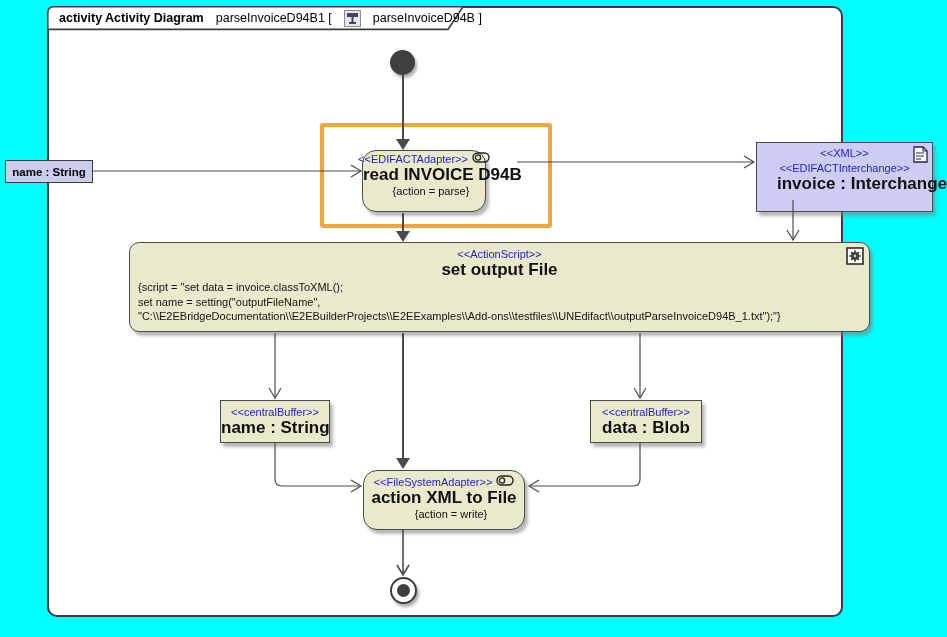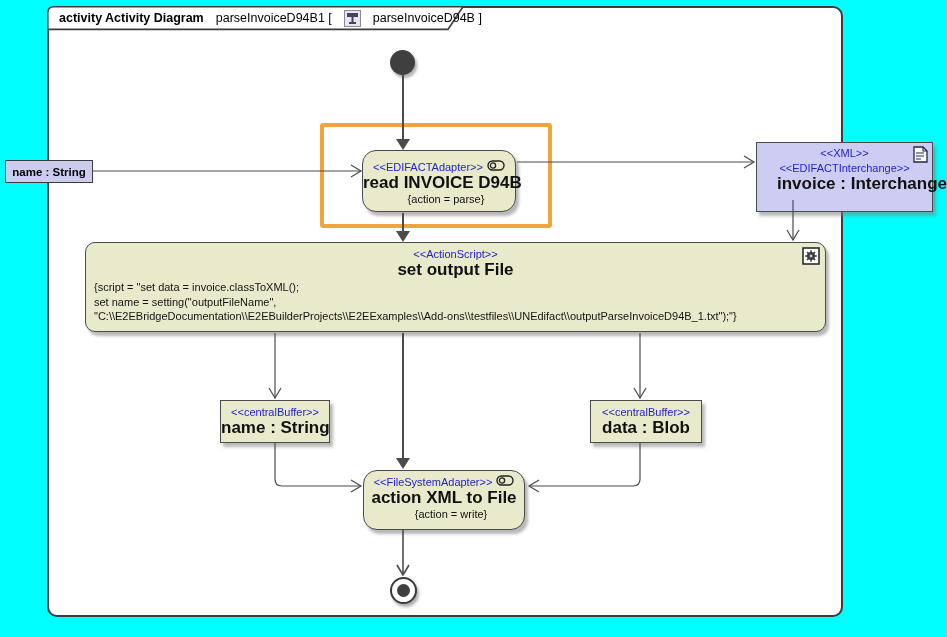--- a/index.html
+++ b/index.html
@@ -21,21 +21,21 @@
   }
   .tab-text .bold{font-weight:bold;}
   .icon-btn{display:inline-flex;}
   .node{
     position:absolute;box-sizing:border-box;z-index:3;
     background:#E9E9CB;border:1.5px solid #4B4B4B;
     box-shadow:3px 4px 3px rgba(125,125,125,.55);
     color:#111;
   }
   .rounded{border-radius:14px;}
-  .rounded-lg{border-radius:10px;}
+  .rounded-lg{border-radius:10px;margin-left:44px;}
   .lav{background:#CDCDF3;}
   .pin{
     position:absolute;left:5px;top:160px;width:88px;height:23px;z-index:3;
     background:#CCCCEE;border:1.5px solid #3b3b3b;box-sizing:border-box;
     font-weight:bold;font-size:11.5px;display:flex;align-items:center;justify-content:center;
   }
   .stereo{color:#2323CC;font-size:11px;text-align:center;line-height:16px;white-space:nowrap;}
   .nname{font-weight:bold;font-size:17px;text-align:center;line-height:16px;white-space:nowrap;}
   .tag{font-size:11px;text-align:center;line-height:16px;padding-left:14px;white-space:nowrap;}
   .stereo-row{display:flex;align-items:center;justify-content:center;gap:4px;}
@@ -84,21 +84,21 @@
 </div>
 
 <div class="highlight"></div>
 
 <div class="initial"></div>
 
 <div class="pin">
   <span>name : String</span>
 </div>
 
-<div class="node rounded" style="left:362px;top:150px;width:154px;height:62px;padding-top:8px;">
+<div class="node rounded" style="left:362px;top:150px;width:124px;height:62px;padding-top:0;">
   <div class="stereo stereo-row">
     <span>&lt;&lt;EDIFACTAdapter&gt;&gt;</span>
     <span>
       <svg width="18" height="11">
         <rect x="1" y="1" width="16" height="9" rx="4.5" fill="none" stroke="#222" stroke-width="1.4"></rect>
         <circle cx="6" cy="5.5" r="2.6" fill="none" stroke="#222" stroke-width="1.3"></circle>
       </svg>
     </span>
   </div>
   <div class="nname">read INVOICE D94B</div>

